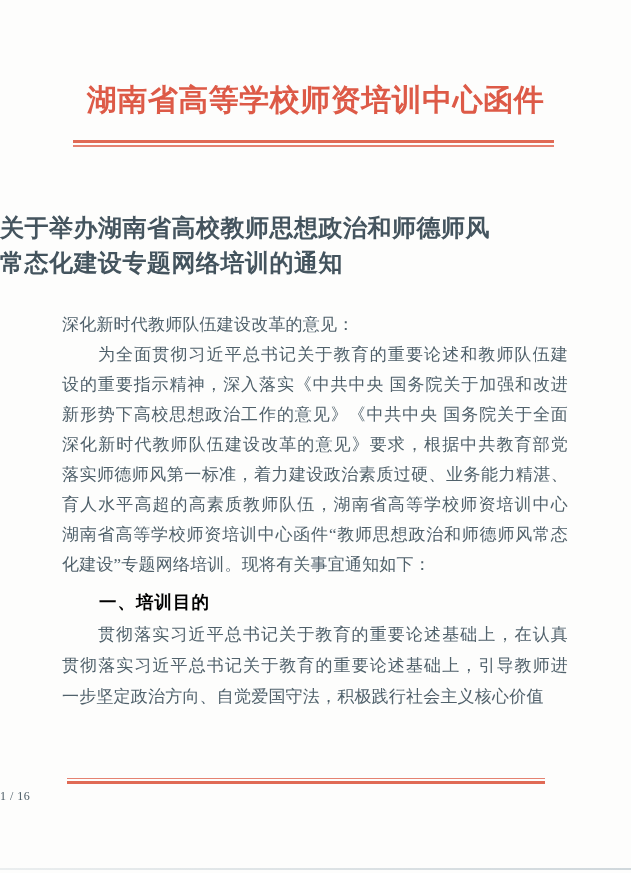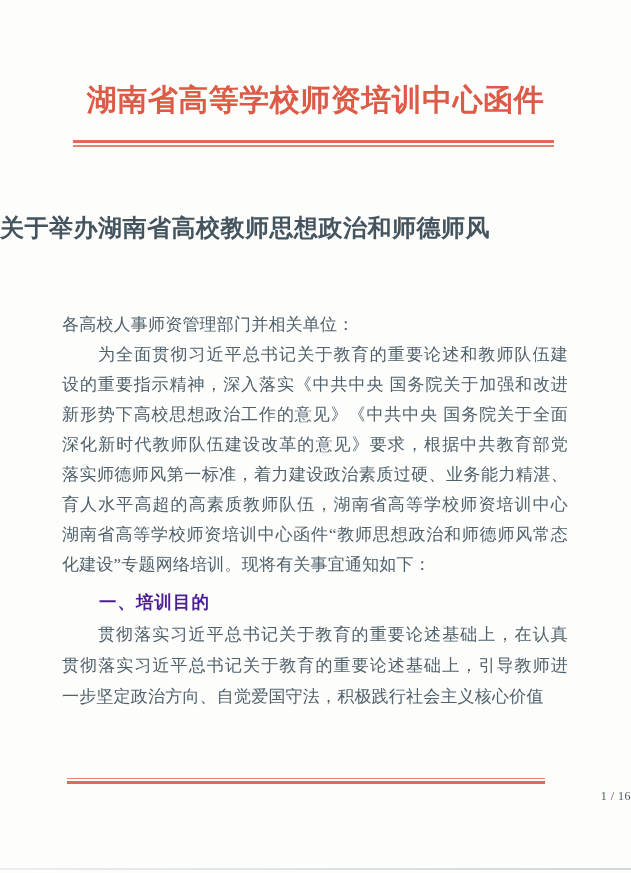--- a/index.html
+++ b/index.html
@@ -77,21 +77,21 @@
   .line.last {
     text-align-last: left;
   }
   .line.indent {
     text-indent: 36px;
   }
   .section-heading {
     font-family: "Liberation Sans", "DejaVu Sans", sans-serif;
     font-size: 17.5px;
     font-weight: bold;
-    color: #4c1d95;
+    color: #000000;
     padding-left: 37px;
     margin-top: 7px;
     margin-bottom: 1px;
     line-height: 30px;
     letter-spacing: 1px;
   }
   .para2 .line {
     line-height: 31px;
   }
   .para2 {
@@ -112,21 +112,21 @@
   .footer-rule .stroke-thick {
     height: 2.8px;
     background: #e06a55;
   }
   
   .page-number {
     position: absolute;
     top: 789px;
     left: 0;
     right: 0;
-    text-align: right;
+    text-align: left;
     font-size: 12px;
     letter-spacing: 0.5px;
     color: #4a5a64;
   }
   
   .scan-edge {
     position: absolute;
     left: 0;
     bottom: 3px;
     width: 100%;
@@ -141,24 +141,25 @@
 
   <div class="letterhead-title">湖南省高等学校师资培训中心函件</div>
 
   <div class="red-rule">
     <div class="stroke-thick"></div>
     <div class="stroke-thin"></div>
   </div>
 
   <div class="doc-title">
     <div>关于举办湖南省高校教师思想政治和师德师风</div>
+    <div>常态化建设专题网络培训的通知</div>
   </div>
 
   <div class="body-text">
-    <div class="line last">各高校人事师资管理部门并相关单位：</div>
+    <div class="line last">深化新时代教师队伍建设改革的意见：</div>
 
     <div class="para1">
       <div class="line indent">为全面贯彻习近平总书记关于教育的重要论述和教师队伍建</div>
       <div class="line">设的重要指示精神，深入落实《中共中央 国务院关于加强和改进</div>
       <div class="line">新形势下高校思想政治工作的意见》《中共中央 国务院关于全面</div>
       <div class="line">深化新时代教师队伍建设改革的意见》要求，根据中共教育部党</div>
       <div class="line">落实师德师风第一标准，着力建设政治素质过硬、业务能力精湛、</div>
       <div class="line">育人水平高超的高素质教师队伍，湖南省高等学校师资培训中心</div>
       <div class="line">湖南省高等学校师资培训中心函件“教师思想政治和师德师风常态</div>
       <div class="line last">化建设”专题网络培训。现将有关事宜通知如下：</div>

